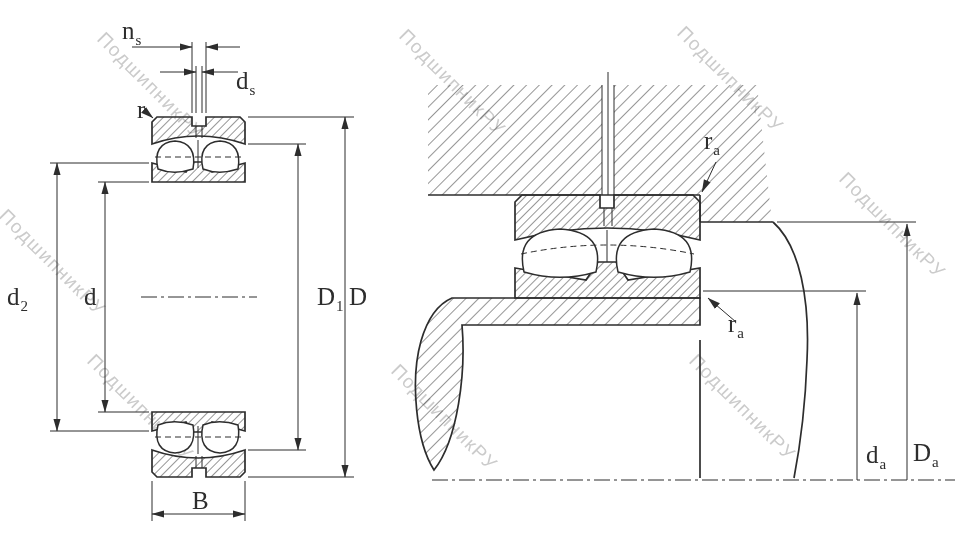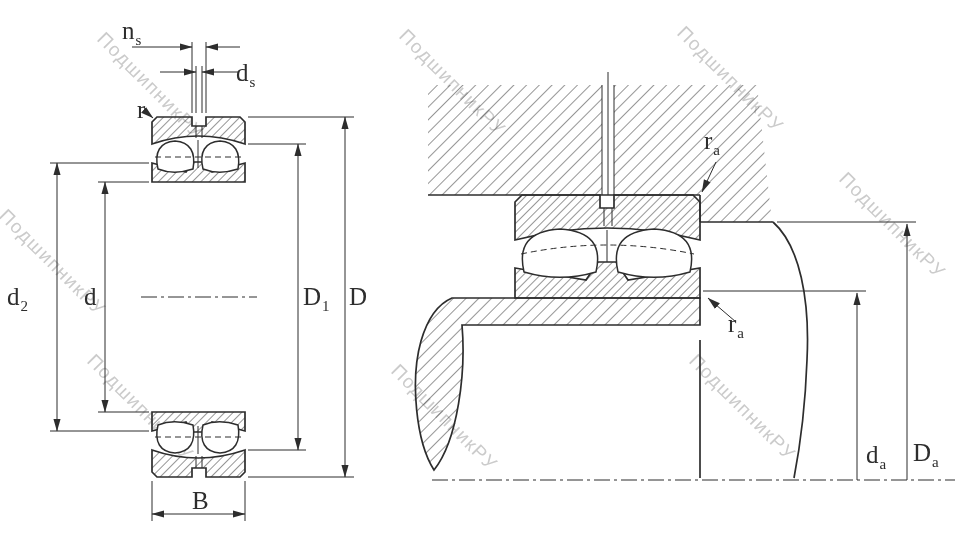--- a/index.html
+++ b/index.html
@@ -139,25 +139,25 @@
       <line class="thin" x1="777" y1="222" x2="916" y2="222"></line>
       <line class="dim" x1="857" y1="480" x2="857" y2="293" marker-end="url(#arw)"></line>
       <line class="dim" x1="907" y1="480" x2="907" y2="224" marker-end="url(#arw)"></line>
 
       <line class="dim" x1="716" y1="162" x2="702" y2="192" marker-end="url(#arw)"></line>
       <line class="dim" x1="736" y1="322" x2="708" y2="298" marker-end="url(#arw)"></line>
     </g>
   </svg>
 
   <div class="dim-label" style="left:122px;top:18px"><span>n</span><span class="sub">s</span></div>
-  <div class="dim-label" style="left:236px;top:60px"><span>d</span><span class="sub">s</span></div>
+  <div class="dim-label" style="left:236px;top:68px"><span>d</span><span class="sub">s</span></div>
   <div class="dim-label" style="left:137px;top:97px"><span>r</span></div>
   <div class="dim-label" style="left:7px;top:284px"><span>d</span><span class="sub">2</span></div>
   <div class="dim-label" style="left:84px;top:284px"><span>d</span></div>
-  <div class="dim-label" style="left:303px;top:284px"><span>D</span><span class="sub">1</span></div>
+  <div class="dim-label" style="left:317px;top:284px"><span>D</span><span class="sub">1</span></div>
   <div class="dim-label" style="left:349px;top:284px"><span>D</span></div>
   <div class="dim-label" style="left:192px;top:488px"><span>B</span></div>
   <div class="dim-label" style="left:704px;top:128px"><span>r</span><span class="sub">a</span></div>
   <div class="dim-label" style="left:728px;top:311px"><span>r</span><span class="sub">a</span></div>
   <div class="dim-label" style="left:866px;top:442px"><span>d</span><span class="sub">a</span></div>
   <div class="dim-label" style="left:913px;top:440px"><span>D</span><span class="sub">a</span></div>
 
 </div>
 
 </body></html>

